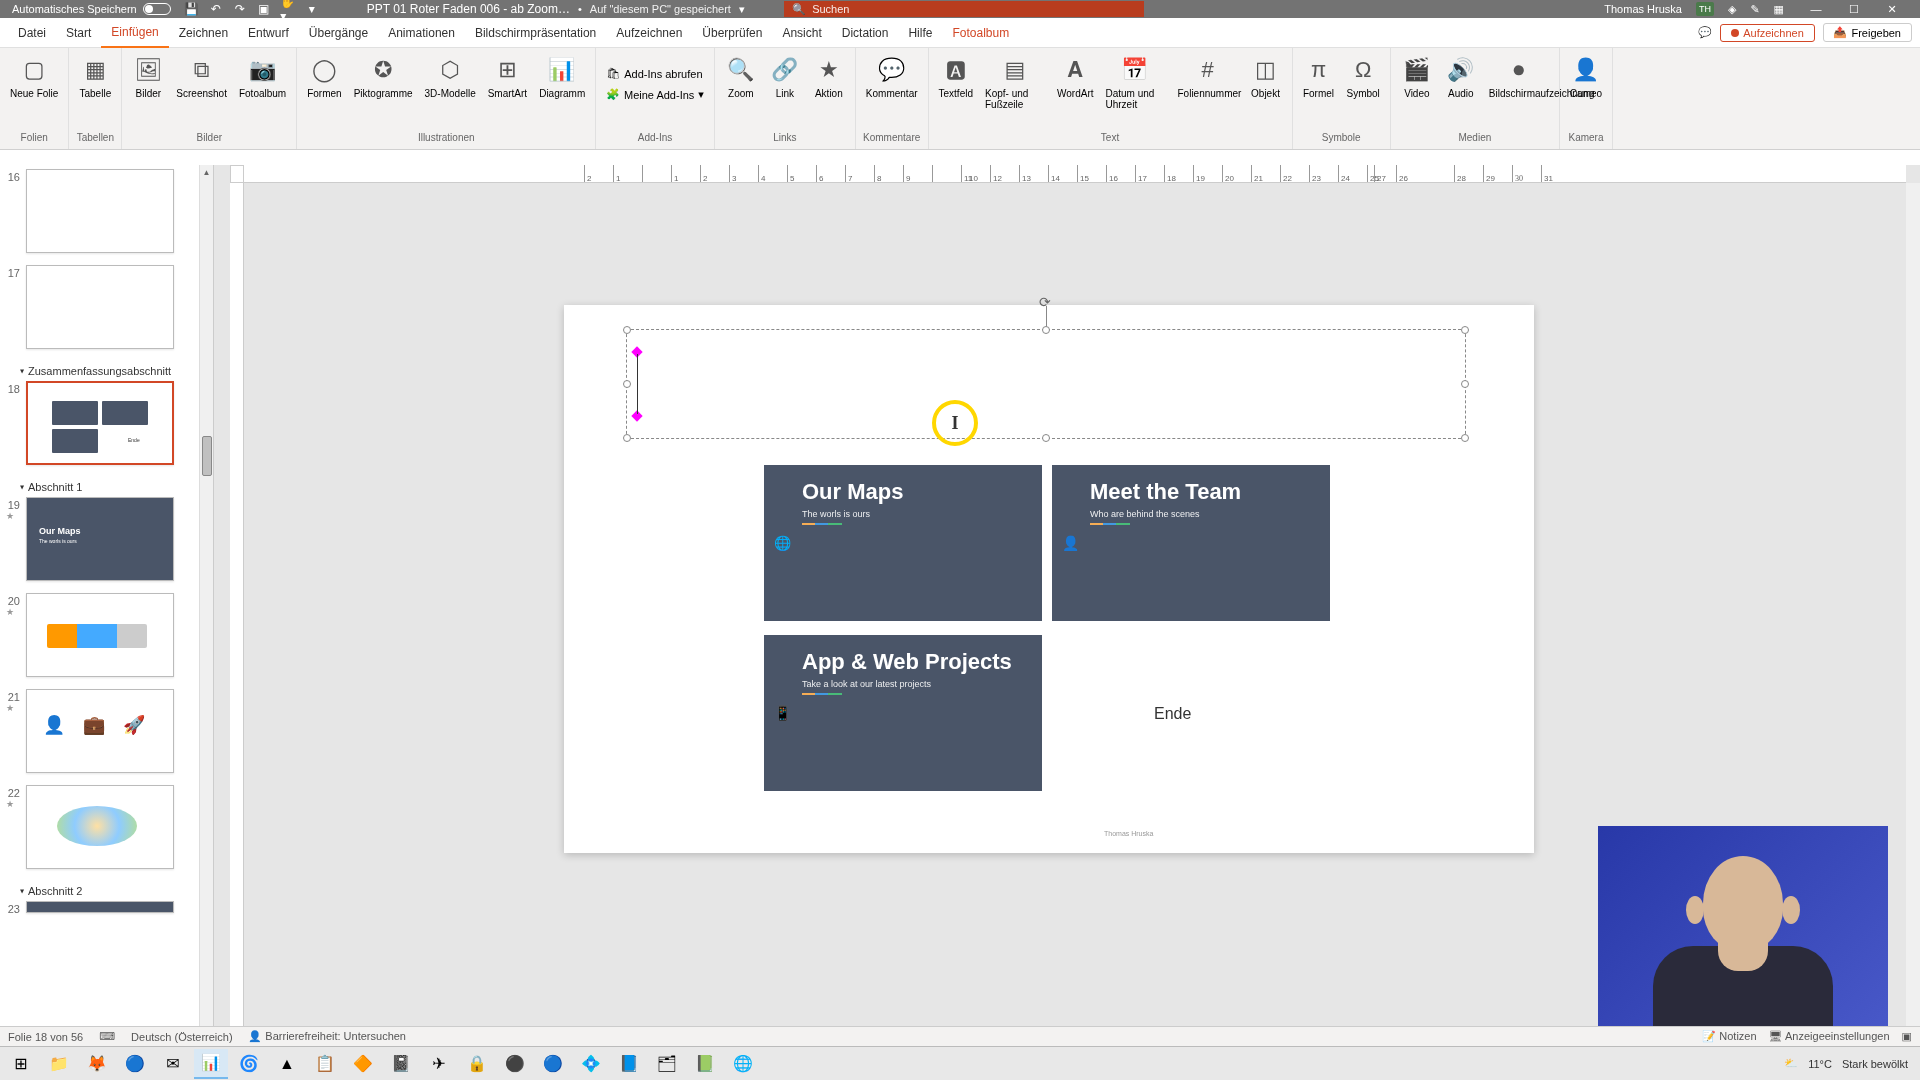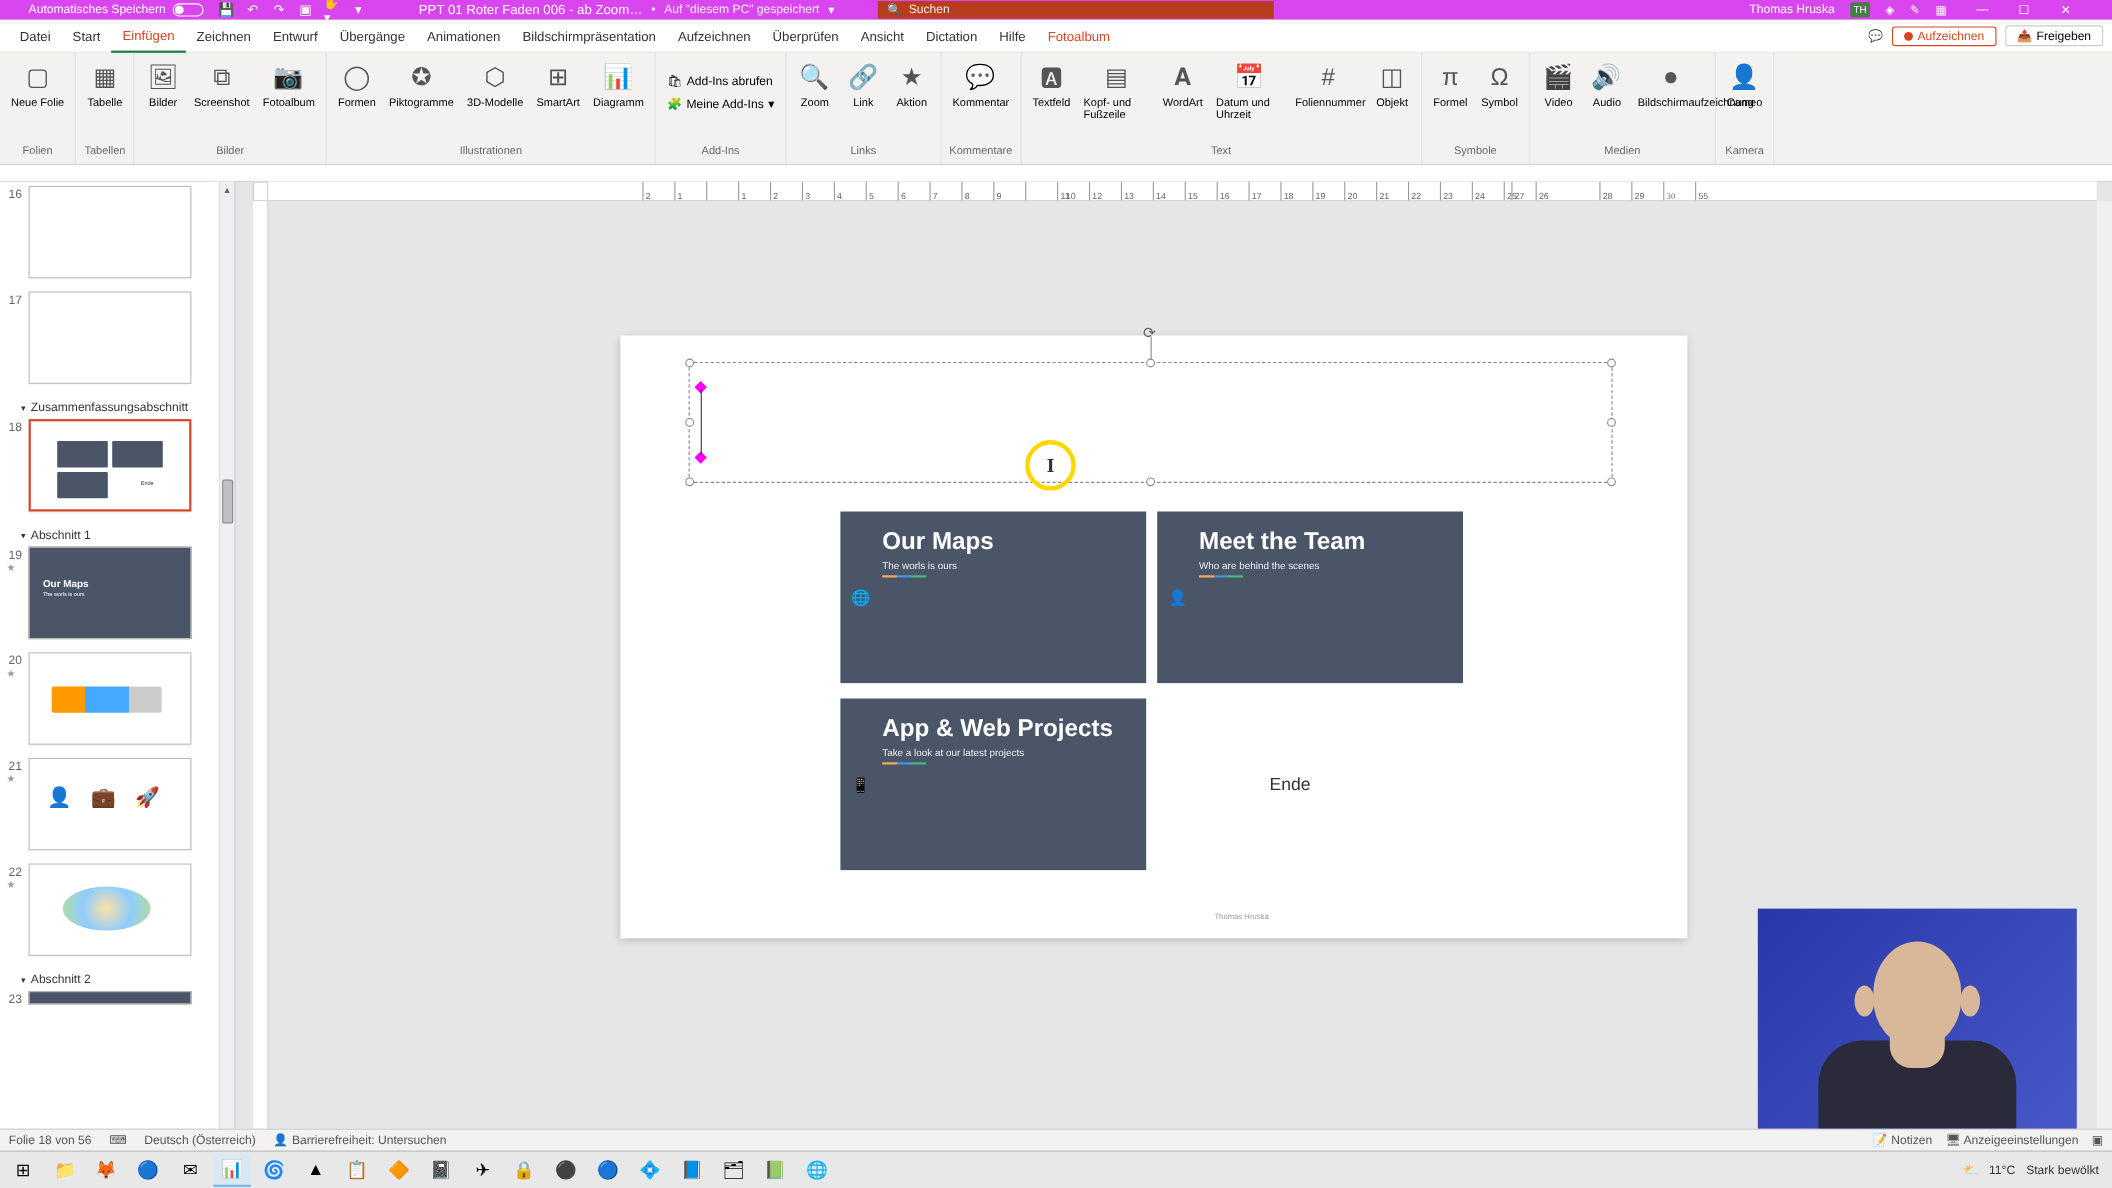--- a/index.html
+++ b/index.html
@@ -1,35 +1,35 @@
 <!DOCTYPE html>
 <html><head>
 <meta charset="utf-8">
 <style>
 *{margin:0;padding:0;box-sizing:border-box;font-family:"Segoe UI",Arial,sans-serif;font-size:11px;user-select:none}
 body{background:#fff;width:1920px;height:1080px;overflow:hidden;position:relative}
-.titlebar{height:18px;background:#d946ef;display:flex;align-items:center;color:#fff;padding:0 20px}
+.titlebar{height:18px;background:#737373;display:flex;align-items:center;color:#fff;padding:0 6px}
 .titlebar .autosave{display:flex;align-items:center;gap:6px;padding:0 6px}
 .toggle{width:28px;height:12px;border:1px solid #fff;border-radius:6px;position:relative}
 .toggle::after{content:"";position:absolute;width:8px;height:8px;border-radius:50%;background:#fff;left:1px;top:1px}
 .qat{display:flex;align-items:center;gap:10px;padding:0 8px}
 .qat-icon{width:14px;height:14px;display:flex;align-items:center;justify-content:center;color:#fff;font-size:12px}
 .title-center{flex:0 0 auto;display:flex;align-items:center;gap:8px;margin-left:40px}
 .title-text{font-size:12px}
 .save-loc{font-size:11px;opacity:.9}
 .search-box{margin-left:40px;width:360px;height:16px;background:#b83c1e;display:flex;align-items:center;padding:0 8px;gap:6px}
 .search-box input{background:transparent;border:none;color:#fff;font-size:11px;outline:none;width:100%}
 .search-box input::placeholder{color:#fff;opacity:.9}
 .title-right{margin-left:auto;display:flex;align-items:center;gap:14px;padding-right:4px}
 .user-badge{width:18px;height:14px;background:#4a7a4a;border-radius:2px;display:flex;align-items:center;justify-content:center;font-size:9px}
 .win-btns{display:flex;gap:2px}
 .win-btn{width:36px;height:18px;display:flex;align-items:center;justify-content:center}
 .tabs{height:30px;background:#fff;display:flex;align-items:center;padding:0 8px;border-bottom:1px solid #e0e0e0}
 .tab{padding:0 10px;height:30px;display:flex;align-items:center;font-size:12px;color:#333;cursor:pointer}
-.tab.active{color:#d24726;border-bottom:2px solid #15803d}
+.tab.active{color:#d24726;border-bottom:2px solid #f97316}
 .tab.context{color:#d24726}
 .tabs-right{margin-left:auto;display:flex;gap:8px;align-items:center}
 .tab-btn{padding:2px 10px;border:1px solid #ccc;border-radius:3px;font-size:11px;display:flex;align-items:center;gap:4px}
 .tab-btn.rec{border-color:#d24726;color:#d24726}
 .tab-btn .dot{width:8px;height:8px;border-radius:50%;background:#d24726}
 .ribbon{height:102px;background:#f3f2f1;display:flex;border-bottom:1px solid #d0d0d0}
 .rgroup{display:flex;flex-direction:column;align-items:center;padding:4px 6px;border-right:1px solid #e0e0e0}
 .rgroup-items{display:flex;gap:4px;flex:1;align-items:flex-start}
 .rbtn{display:flex;flex-direction:column;align-items:center;justify-content:flex-start;padding:2px 4px;min-width:36px;cursor:pointer}
 .rbtn-icon{width:32px;height:32px;display:flex;align-items:center;justify-content:center;font-size:22px;color:#555}
@@ -438,21 +438,21 @@
         <div class="tick" style="left: 1007px;">21</div>
         <div class="tick" style="left: 1036px;">22</div>
         <div class="tick" style="left: 1065px;">23</div>
         <div class="tick" style="left: 1094px;">24</div>
         <div class="tick" style="left: 1123px;">25</div>
         <div class="tick" style="left: 1152px;">26</div>
         <div class="tick" style="left: 1130px;">27</div>
         <div class="tick" style="left: 1210px;">28</div>
         <div class="tick" style="left: 1239px;">29</div>
         <div class="tick" style="left: 1268px; font-family: Liberation Serif, serif;">30</div>
-        <div class="tick" style="left: 1297px;">55</div>
+        <div class="tick" style="left: 1297px;">31</div>
       </div>
     <div class="ruler-v"></div>
     <div class="vscroll"></div>
 
     <div class="slide-canvas">
       <div class="sel-box">
         <div class="rot-handle"></div>
         <div class="rot-line"></div>
         <div class="handle" style="top:-4px;left:-4px"></div>
         <div class="handle" style="top:-4px;left:50%;margin-left:-4px"></div>

